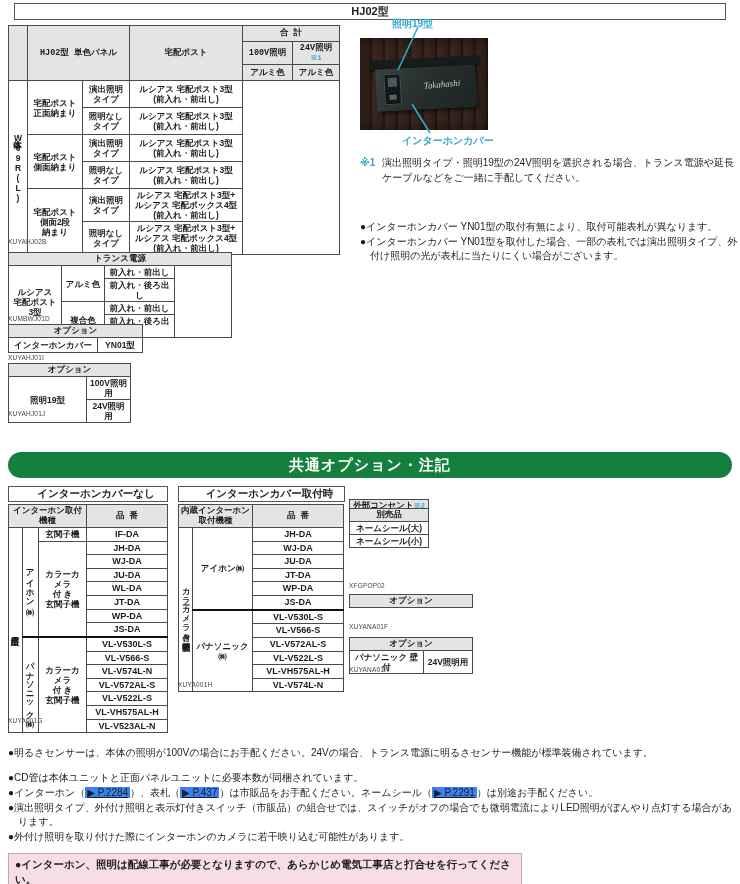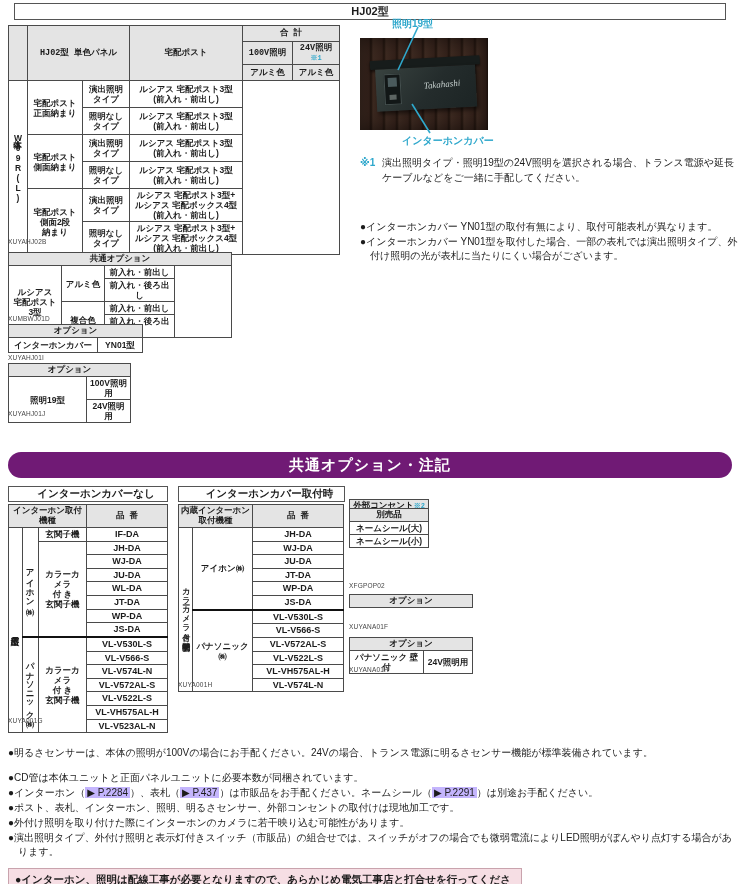--- a/index.html
+++ b/index.html
@@ -60,21 +60,21 @@
   .callout-label { position:absolute; font-size:10px; font-weight:bold; color:#2fa8cc; white-space:nowrap; }
   .callout-svg { position:absolute; left:360px; top:16px; width:132px; height:130px; pointer-events:none; }
 
   
   .ref-note { left:360px; top:156px; width:374px; display:flex; font-size:10px; line-height:1.45; }
   .ref-note .mark { flex:0 0 22px; font-weight:bold; }
   .side-notes { left:360px; top:220px; width:378px; font-size:10px; line-height:1.38; }
   .side-notes .note { padding-left:10px; text-indent:-10px; margin-bottom:1px; }
 
   
-  .section-pill { left:8px; top:452px; width:724px; height:26px; background:#701a75; border-radius:13px;
+  .section-pill { left:8px; top:452px; width:724px; height:26px; background:#15803d; border-radius:13px;
                   display:flex; align-items:center; justify-content:center;
                   color:#fff; font-size:15px; font-weight:bold; letter-spacing:1px; }
 
   
   .box-title { height:16px; border:1px solid #555; background:#fff; display:flex; align-items:center;
                justify-content:center; font-size:10.5px; font-weight:bold;padding-left:16px; }
   .t-nocover-title { left:8px; top:486px; width:160px; }
   .t-withcover-title { left:178px; top:486px; width:167px; }
   .nocover-table { left:8px; top:504px; width:159px; }
   .nocover-table td { height:13px; }
@@ -90,21 +90,21 @@
   .sensor-table { left:349px; top:594px; width:123px; }
   .trans-table { left:349px; top:637px; width:123px; }
   .outlet-table th,.outlet-table td,.sep-table th,.sep-table td,
   .sensor-table th,.sensor-table td,.trans-table th,.trans-table td { height:13px; }
 
   
   .bottom-notes { left:8px; top:746px; width:727px; font-size:10px; line-height:1.4; }
   .bottom-notes .note { padding-left:10px; text-indent:-10px; }
   .gap-lg { margin-top:11px; }
   .gap-sm { margin-top:1px; }
-  .pageref { background:#c4b5fd; padding:0 2px; }
+  .pageref { background:#3b82f6; padding:0 2px;text-decoration:underline; }
   .important-box { margin-top:9px; width:514px; background:#f6dee4; border:1px solid #c9a3ad;
                    padding:3px 6px; font-weight:bold; font-size:10.5px; }
 </style>
 </head>
 <body>
 
 <div class="page">
 
   <div class="abs title-bar">HJ02型</div>
 
@@ -185,21 +185,21 @@
 
   <table class="abs compat-table outer">
     <colgroup>
         <col style="width:53px">
         <col style="width:43px">
         <col style="width:70px">
         <col style="width:57px">
       </colgroup>
     <tbody>
         <tr>
-          <th colspan="4">共通オプション</th>
+          <th colspan="4">トランス電源</th>
         </tr>
     <tr>
       <td rowspan="4">ルシアス
 宅配ポスト
 3型</td>
       <td rowspan="2">アルミ色</td>
       <td>前入れ・前出し</td>
       <td rowspan="4"></td>
     </tr>
     <tr>
@@ -466,19 +466,18 @@
       <td>24V照明用</td>
     </tr>
   </tbody>
     </table>
   <div class="abs code" style="left:349px; top:666px;">XUYANA01H</div>
 
   <div class="abs bottom-notes">
     <div class="note">●明るさセンサーは、本体の照明が100Vの場合にお手配ください。24Vの場合、トランス電源に明るさセンサー機能が標準装備されています。</div>
     <div class="note gap-lg">●CD管は本体ユニットと正面パネルユニットに必要本数が同梱されています。</div>
     <div class="note gap-sm"><span>●インターホン（</span><span class="pageref">▶ P.2284</span><span>）、表札（</span><span class="pageref">▶ P.437</span><span>）は市販品をお手配ください。ネームシール（</span><span class="pageref">▶ P.2291</span><span>）は別途お手配ください。</span></div>
-    <div class="note gap-sm">●ポスト、表札、インターホン、照明、明るさセンサー、外部コンセントの取付けは現地加工です。</div>
+    <div class="note gap-sm">●演出照明タイプ、外付け照明と表示灯付きスイッチ（市販品）の組合せでは、スイッチがオフの場合でも微弱電流によりLED照明がぼんやり点灯する場合があります。</div>
     <div class="note gap-sm">●外付け照明を取り付けた際にインターホンのカメラに若干映り込む可能性があります。</div>
-    <div class="note gap-sm">●演出照明タイプ、外付け照明と表示灯付きスイッチ（市販品）の組合せでは、スイッチがオフの場合でも微弱電流によりLED照明がぼんやり点灯する場合があります。</div>
     <div class="important-box">●インターホン、照明は配線工事が必要となりますので、あらかじめ電気工事店と打合せを行ってください。</div>
   </div>
 
 </div>
 
 </body></html>

